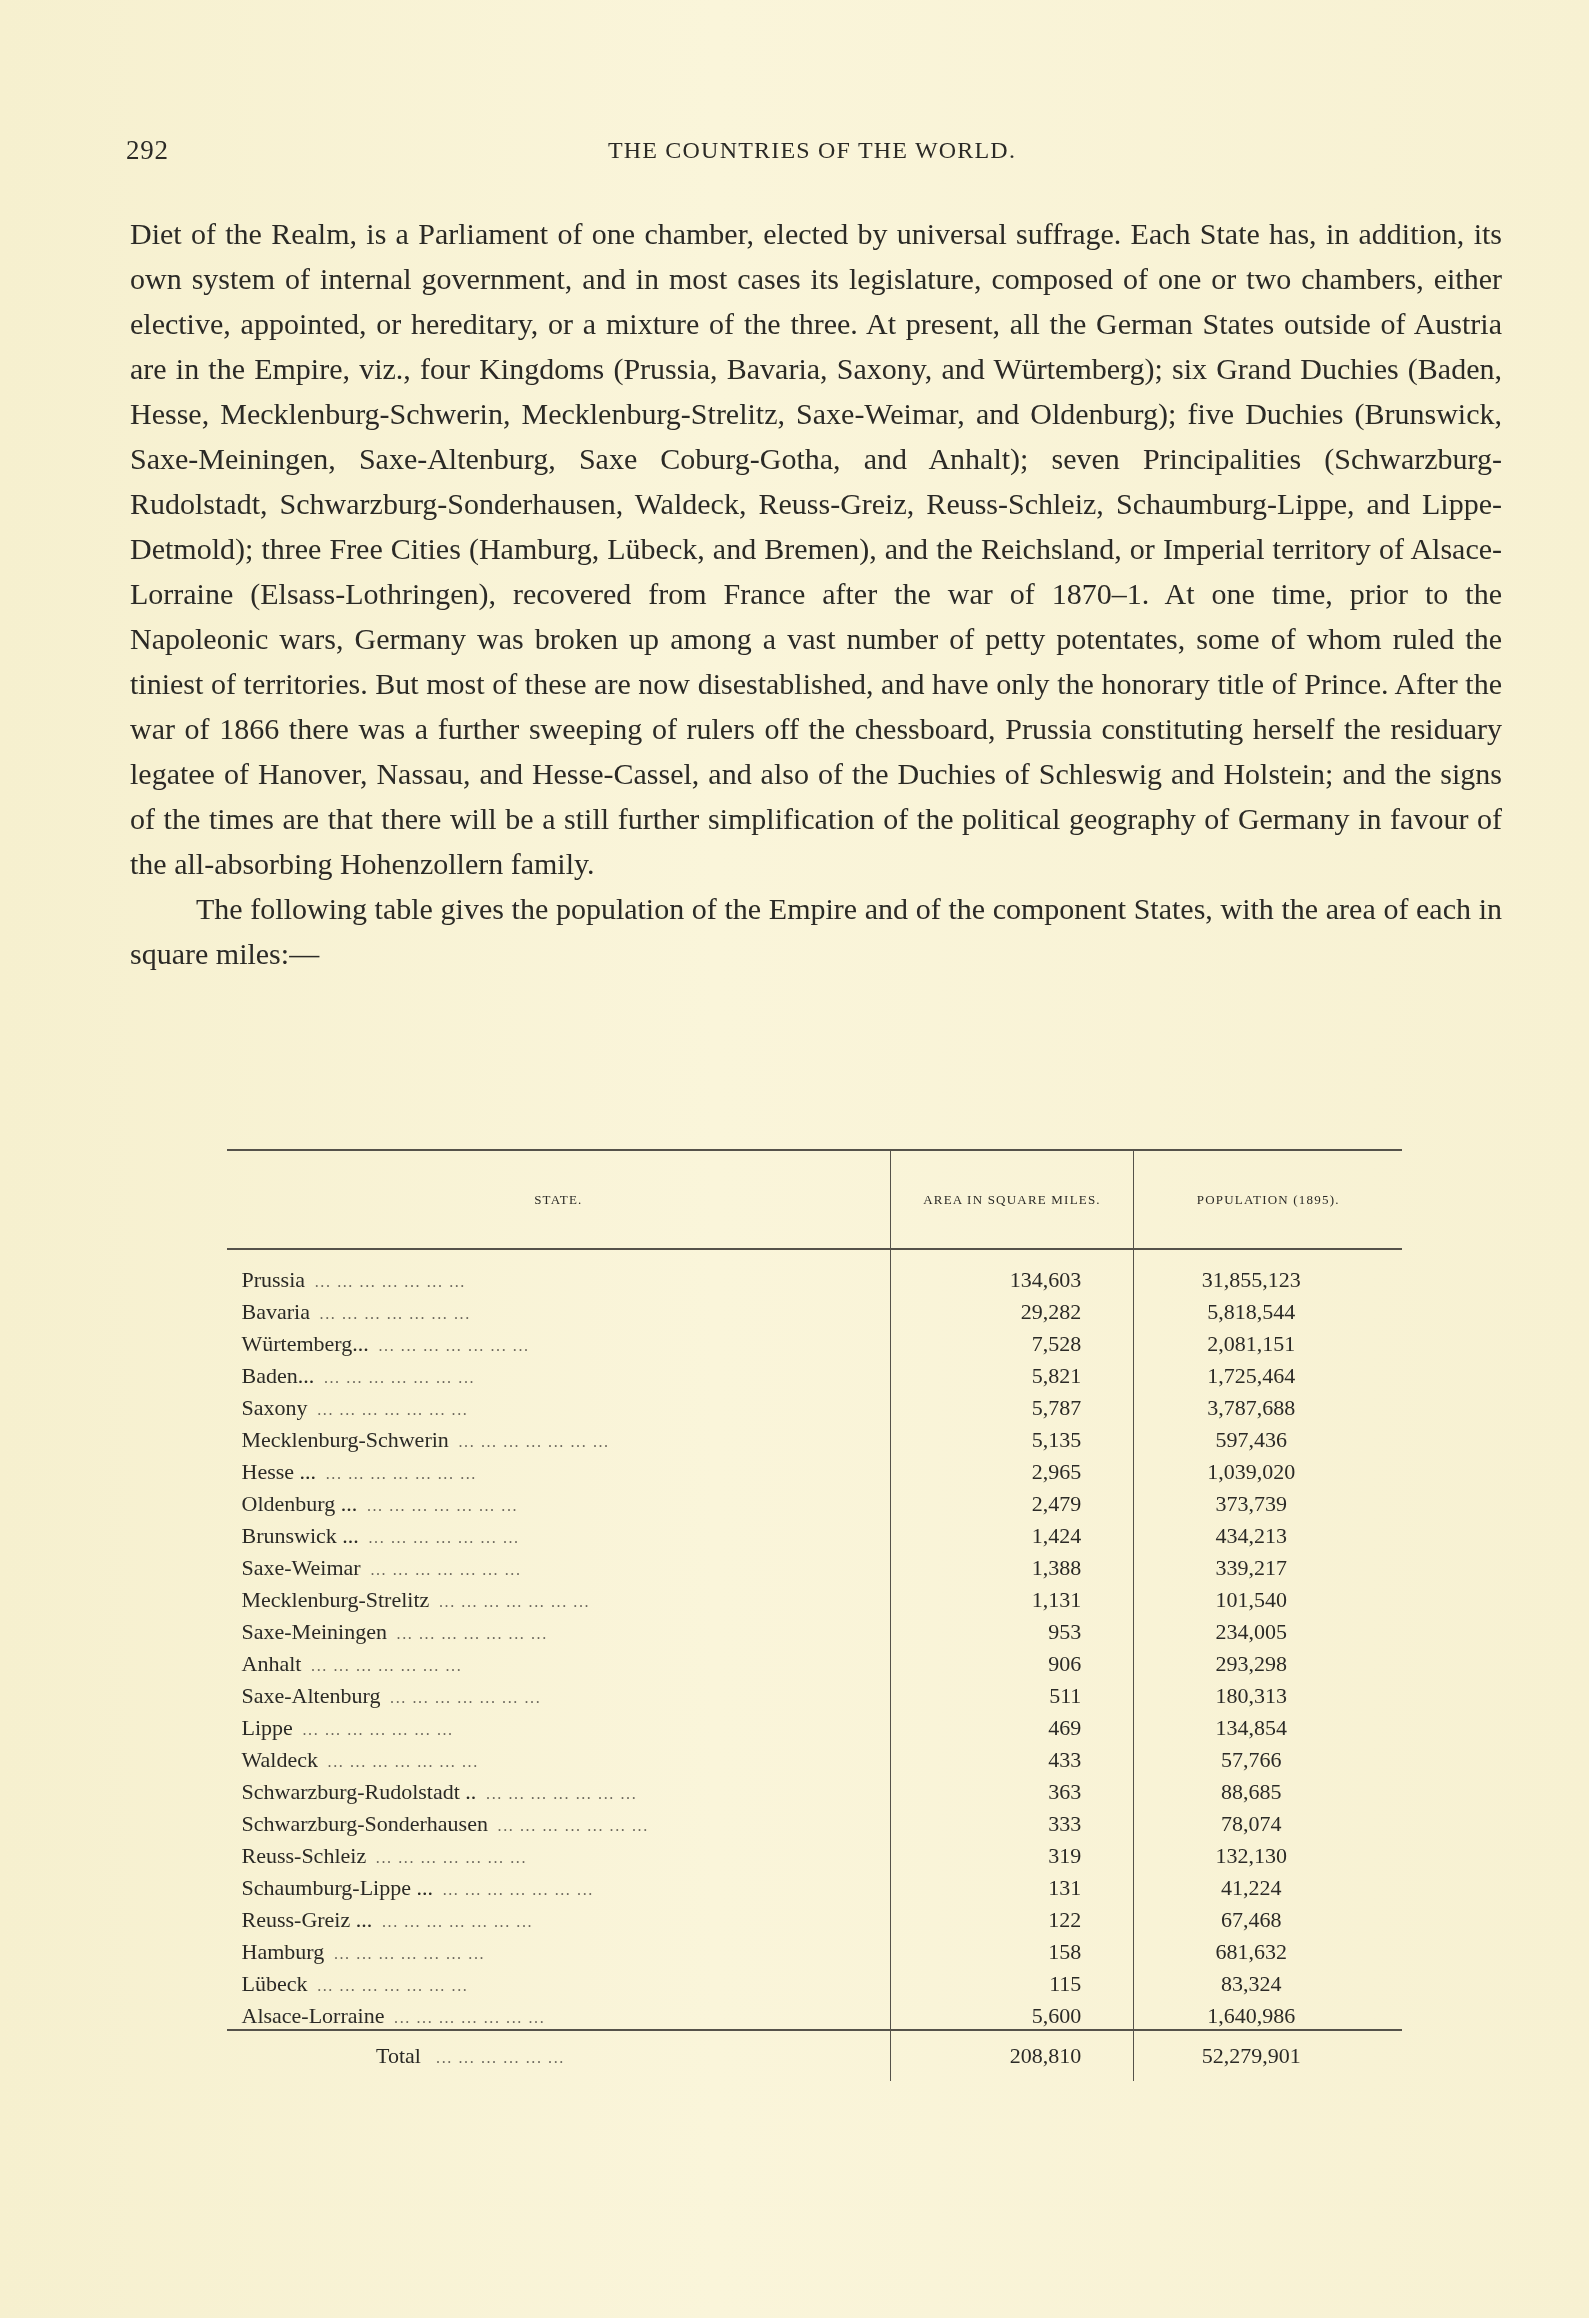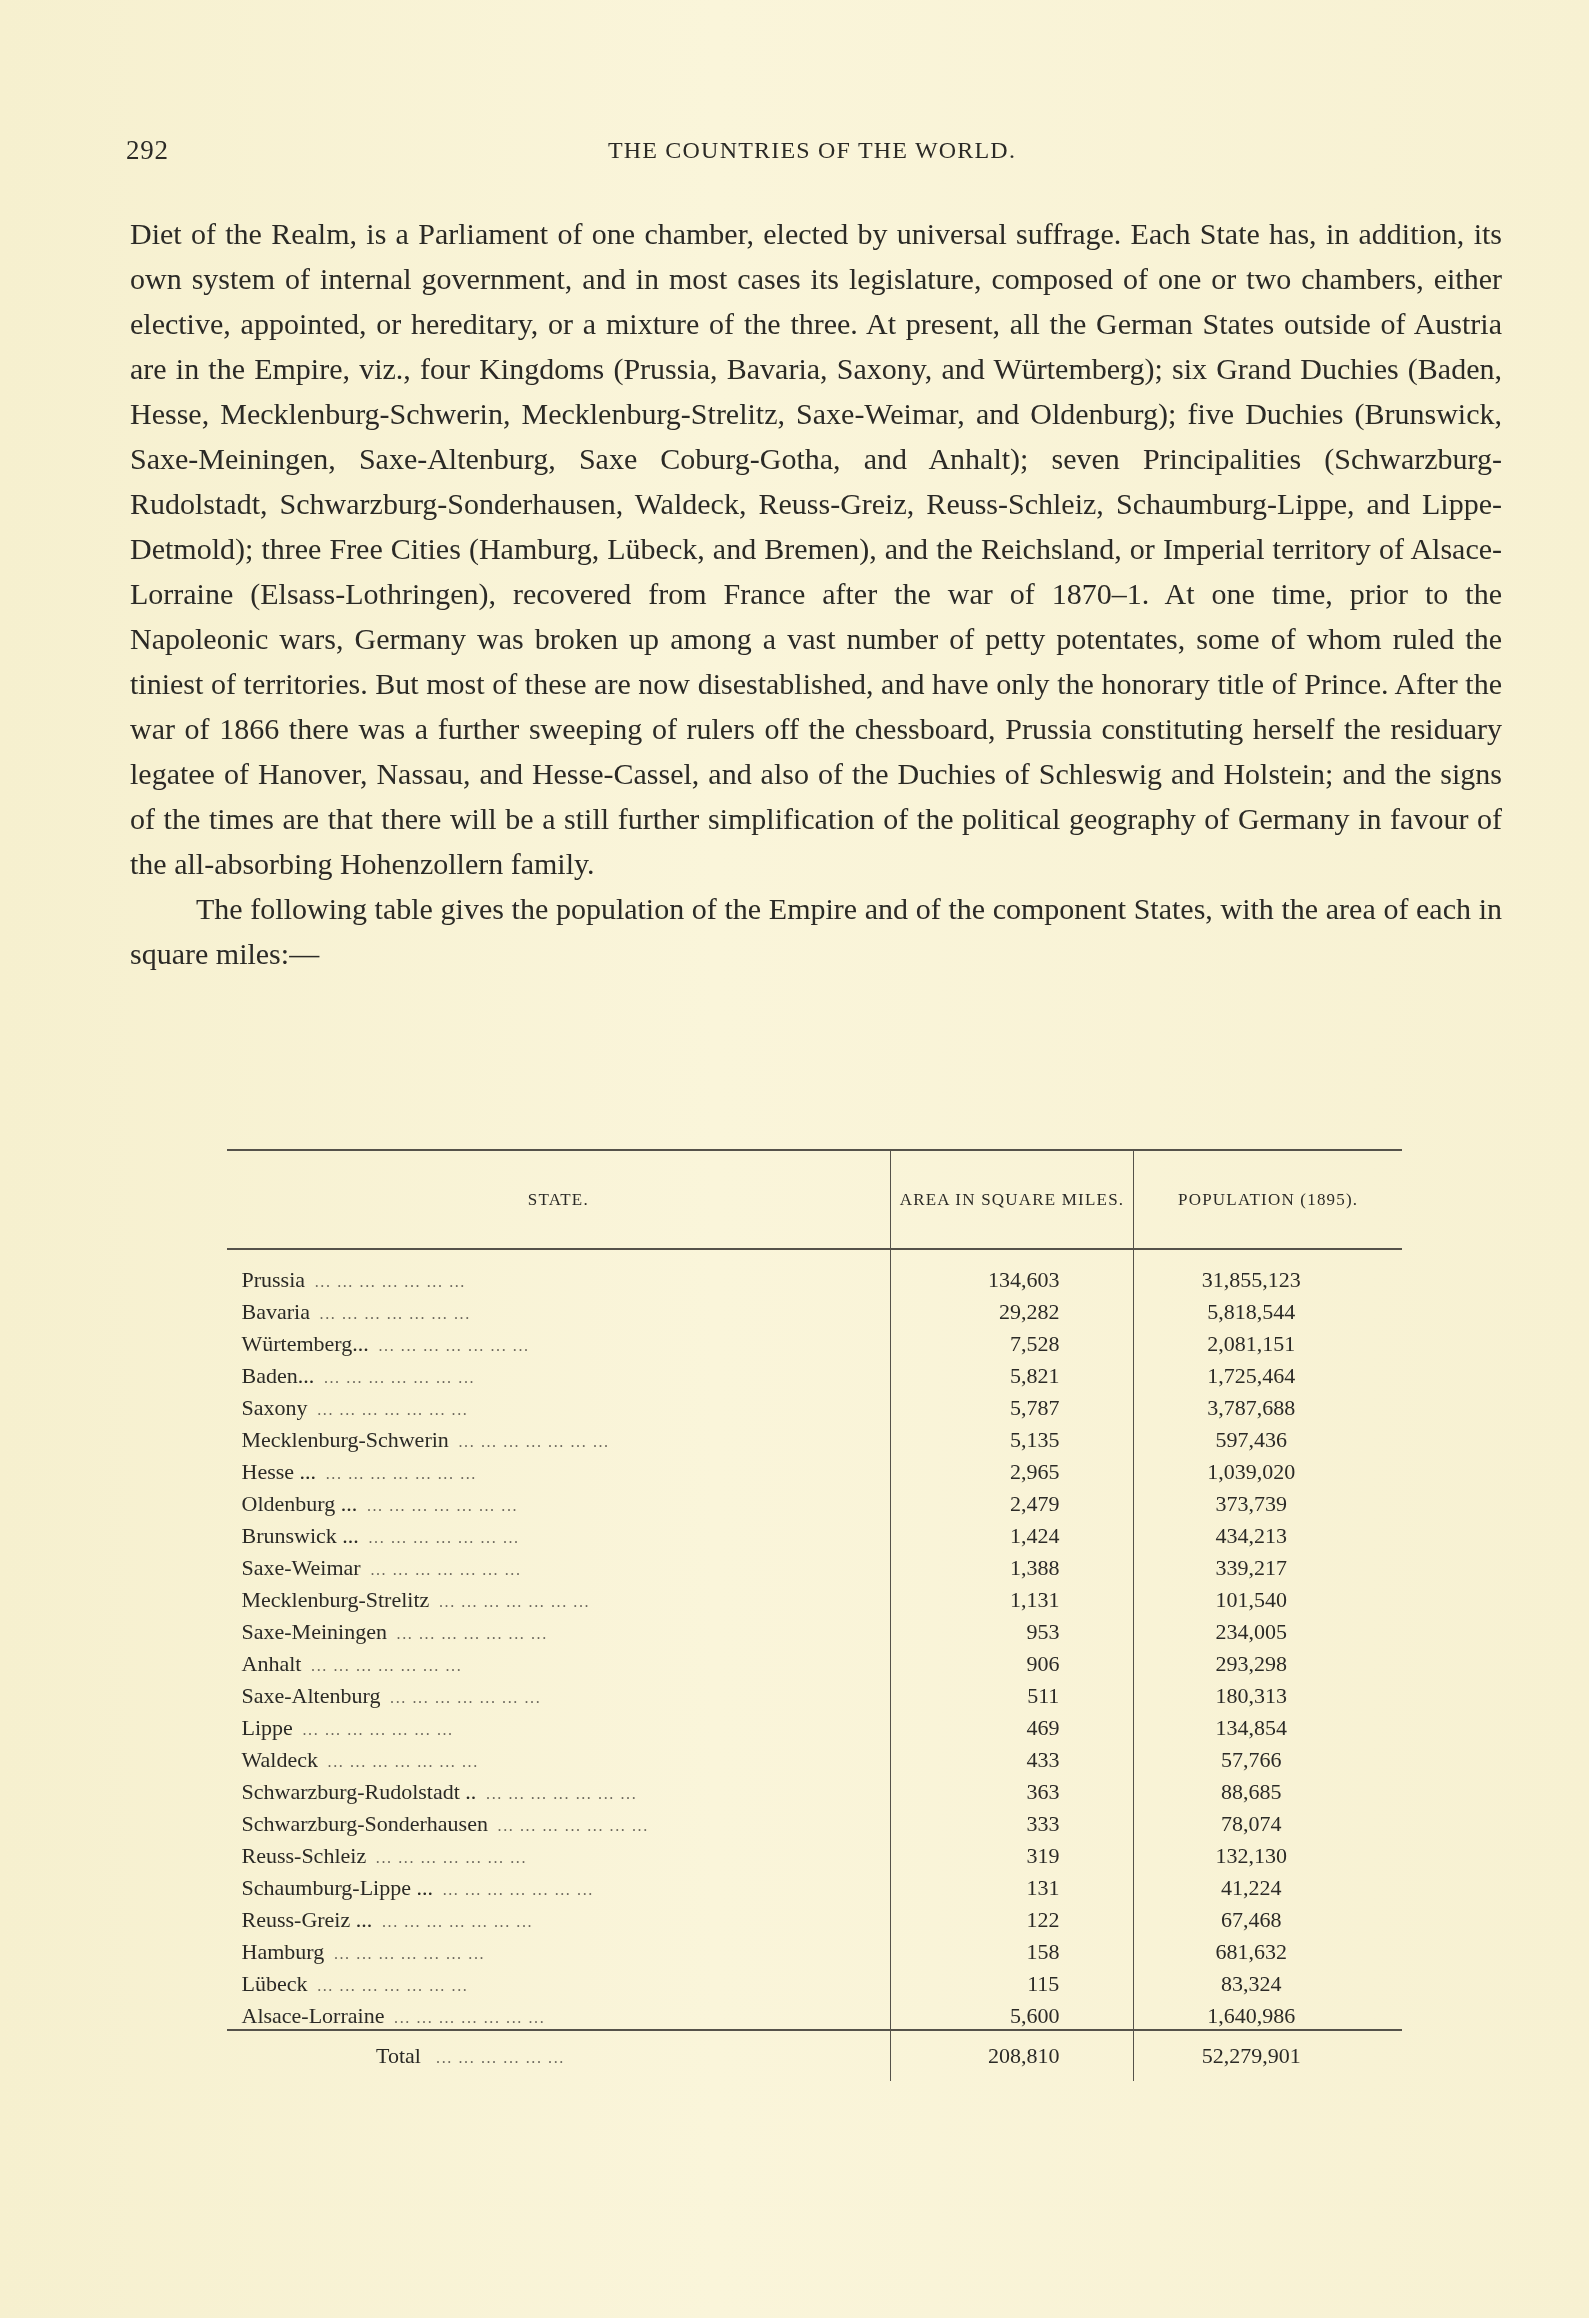--- a/index.html
+++ b/index.html
@@ -29,32 +29,32 @@
     font-size: 30px; line-height: 45px;
     text-align: justify;
   }
   .body-text p { margin: 0; }
   .body-text p.indent { text-indent: 66px; }
   .table-wrap {
     position: absolute; top: 1149px; left: 227px; width: 1175px;
   }
   table { border-collapse: collapse; width: 100%; }
   th {
-    font-weight: normal; font-size: 17px; letter-spacing: 1.2px;
+    font-weight: normal; font-size: 13px; letter-spacing: 1.2px;
     height: 95px; vertical-align: middle;
     border-top: 2.4px solid #55524a;
     border-bottom: 2.4px solid #55524a;
   }
   th.col-state { width: 662px; text-align: center; }
   th.col-area { width: 241px; border-left: 1.6px solid #55524a; text-align: center; border-radius: 6px; }
   th.col-pop { width: 266px; border-left: 1.6px solid #55524a; text-align: center; }
   td { font-size: 22px; height: 32px; padding: 0; vertical-align: bottom; }
   td.state { padding-left: 14.5px; }
   td.state .dots { color: #6b675c; letter-spacing: 1.6px; font-size: 16px; margin-left: 9.7px; }
-  td.area { border-left: 1.6px solid #55524a; text-align: right; padding-right: 74px; }
+  td.area { border-left: 1.6px solid #55524a; text-align: right; padding-right: 52px; }
   td.pop { border-left: 1.6px solid #55524a; text-align: center; padding-right: 34px; }
   tr.first td { padding-top: 11.3px; }
   tr.total td { border-top: 2.4px solid #55524a; height: 50px; vertical-align: middle; }
   tr.total td.state { padding-left: 149px; }
 </style>
 </head>
 <body>
 
 <div class="running-head">
   <span class="page-number">292</span>

